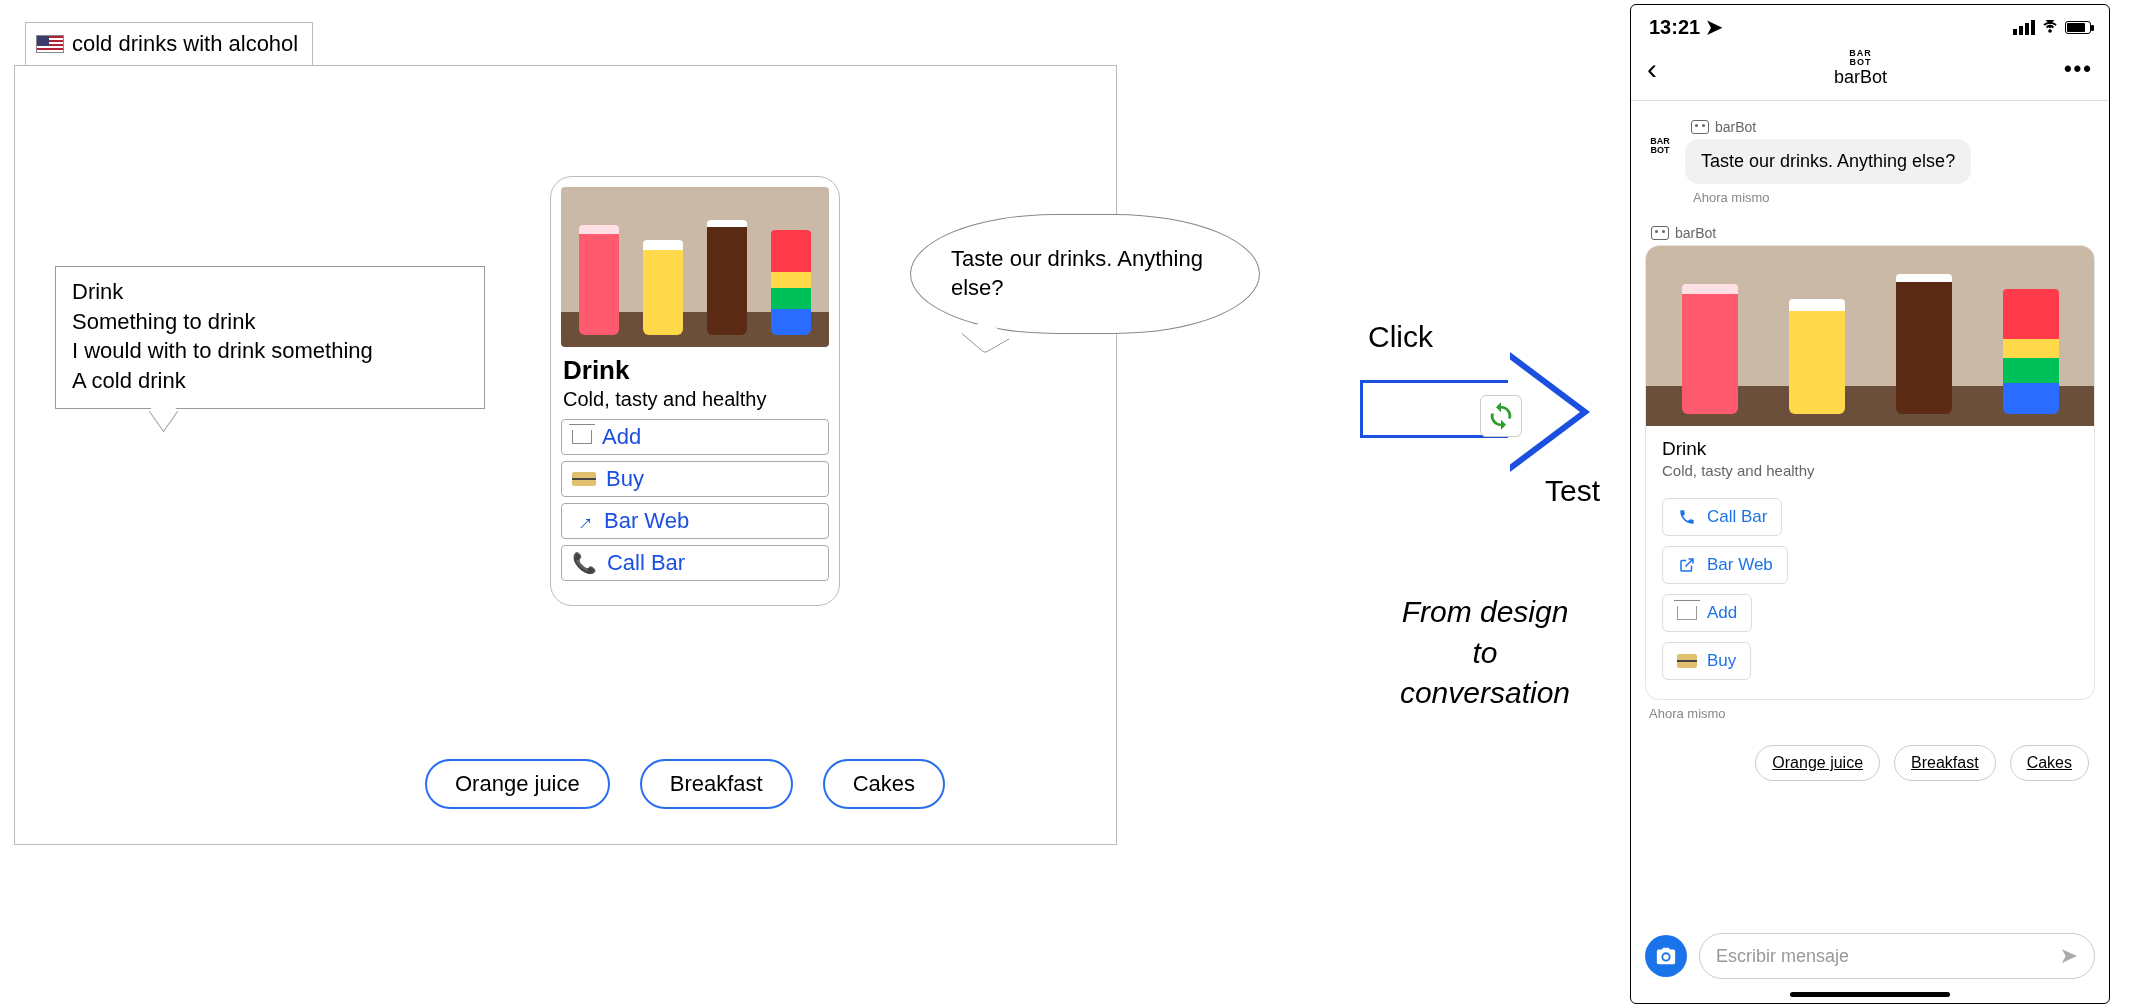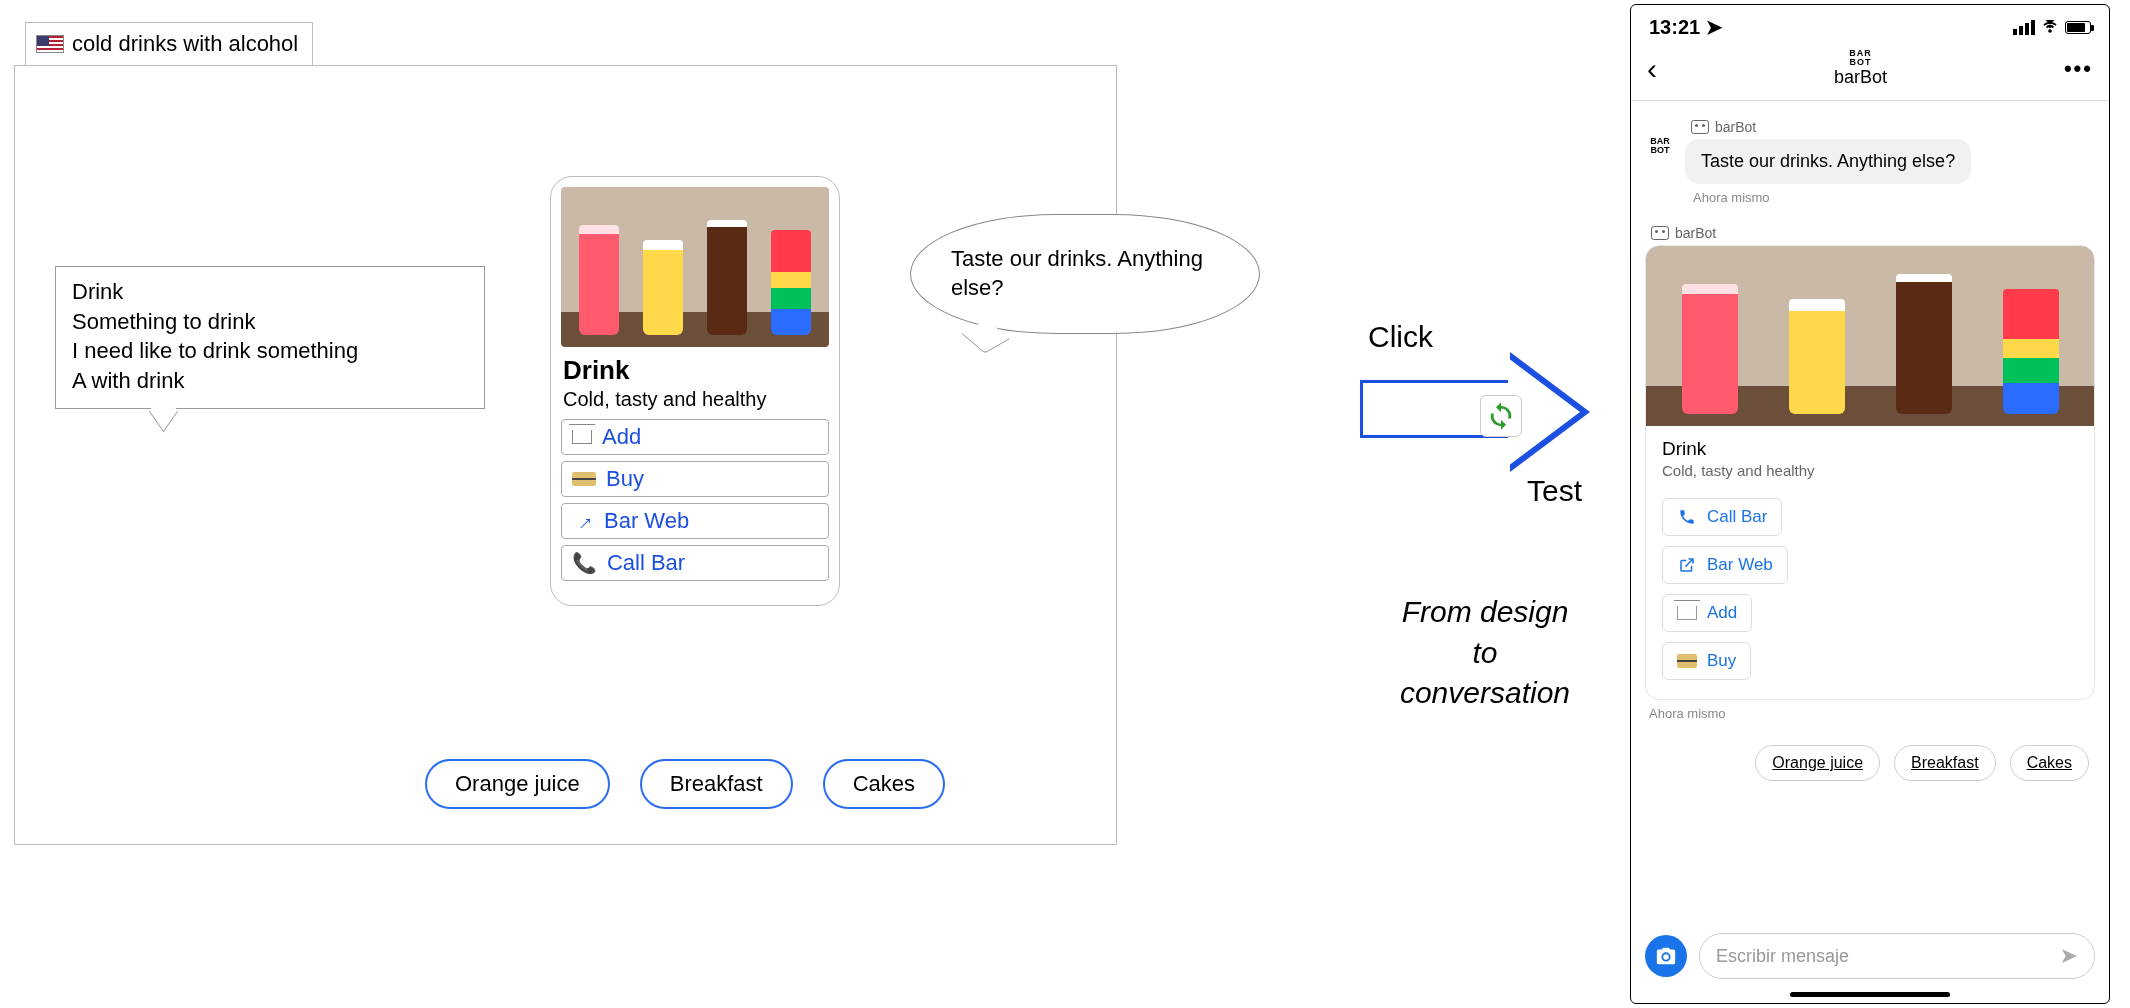--- a/index.html
+++ b/index.html
@@ -173,21 +173,21 @@
   }
   .refresh-badge {
     position:absolute; left:120px; top:35px;
     width:42px; height:42px;
     border:1px solid #ccc; border-radius:6px;
     background:#fff;
     display:flex; align-items:center; justify-content:center;
     z-index: 5;
   }
   .refresh-badge svg { width:30px; height:30px;}
-  .mid-test { font-size:30px; text-align:right; margin-right:28px;}
+  .mid-test { font-size:30px; text-align:right; margin-right:10px;}
   .mid-tag { font-style:italic; font-size:30px; margin-top:84px; line-height:1.35;}
   
   .phone {
     position:absolute;
     right: 20px; top: 4px;
     width: 480px; height: 1000px;
     border:1px solid #000;
     border-radius: 6px;
     background:#fff;
     font-family: -apple-system, "Segoe UI", Arial, sans-serif;
@@ -278,22 +278,22 @@
 
 <div class="designer">
   <div class="tab">
     <span class="flag"></span>
     <span>cold drinks with alcohol</span>
   </div>
 
   <div class="intent-box">
     <div>Drink</div>
     <div>Something to drink</div>
-    <div>I need like to drink something</div>
-    <div>A with drink</div>
+    <div>I would with to drink something</div>
+    <div>A cold drink</div>
   </div>
 
   <div class="card">
     <div class="card-img">
       <div class="glass g1"></div>
         <div class="glass g2"></div>
         <div class="glass g3"></div>
         <div class="glass g4"></div>
     </div>
     <div class="card-title">Drink</div>

